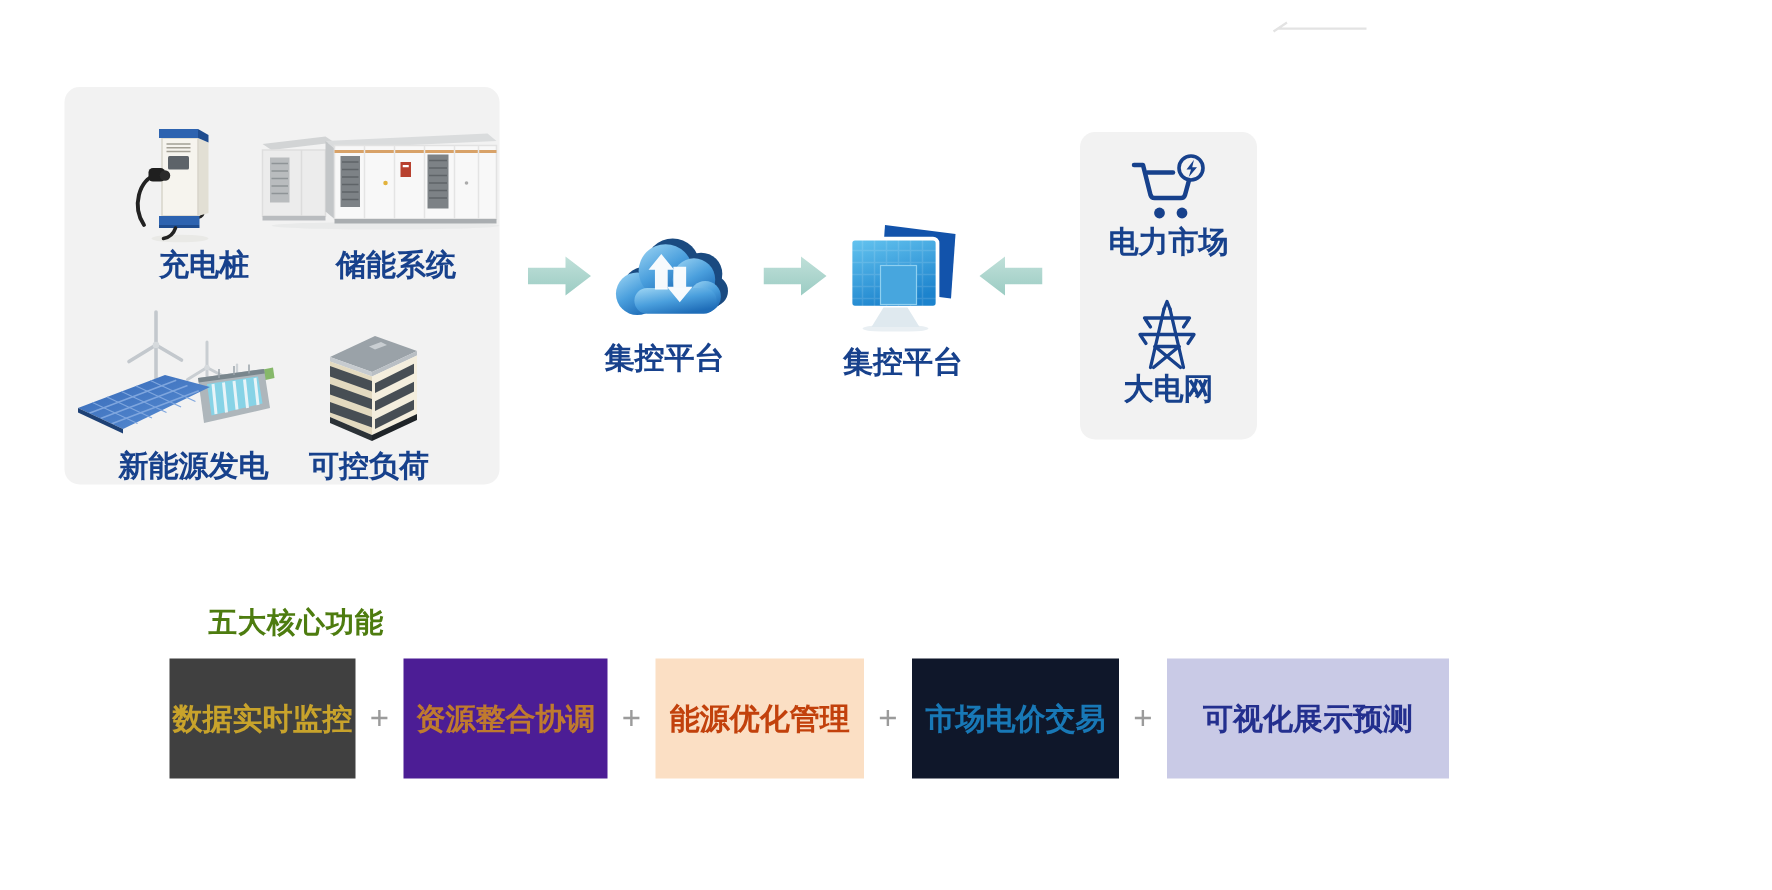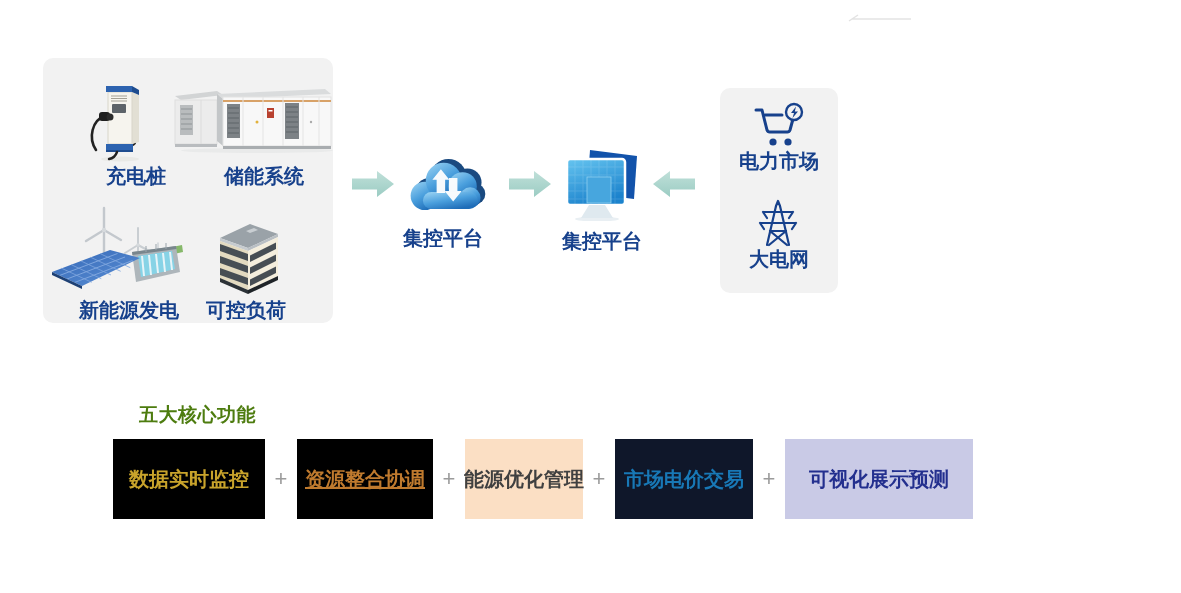--- a/index.html
+++ b/index.html
@@ -218,24 +218,24 @@
       <path d="M10,15 H40 M10,15 l4,6 M40,15 l-4,6"></path>
       <path d="M7,26 H43 M7,26 l4,6 M43,26 l-4,6"></path>
       <path d="M17,34 H33"></path>
       <path d="M17,34 L34,48 M33,34 L16,48"></path>
     </g>
   </svg>
   <div class="lbl" style="left:719px;top:246px">大电网</div>
 
   <h2 class="heading">五大核心功能</h2>
   <div class="func-row">
-      <div class="func-box" style="width: 152px; background: #000000; color: rgb(200, 163, 43);">数据实时监控</div>
-      <div class="plus">+</div>
-      <div class="func-box" style="width: 136px; background: #000000; color: rgb(191, 122, 46); text-decoration: underline;">资源整合协调</div>
-      <div class="plus">+</div>
-      <div class="func-box" style="width: 118px; background: rgb(251, 223, 196); color: #404040;">能源优化管理</div>
+      <div class="func-box" style="width: 124px; background: #404040; color: rgb(200, 163, 43);">数据实时监控</div>
+      <div class="plus">+</div>
+      <div class="func-box" style="width: 136px; background: #4c1d95; color: rgb(191, 122, 46);">资源整合协调</div>
+      <div class="plus">+</div>
+      <div class="func-box" style="width: 139px; background: rgb(251, 223, 196); color: #c2410c;">能源优化管理</div>
       <div class="plus">+</div>
       <div class="func-box" style="width: 138px; background: #0f172a; color: rgb(24, 120, 182);">市场电价交易</div>
       <div class="plus">+</div>
       <div class="func-box" style="width: 188px; background: rgb(201, 202, 230); color: rgb(35, 47, 142);">可视化展示预测</div>
     </div>
 
 </div>
 
 </body></html>

